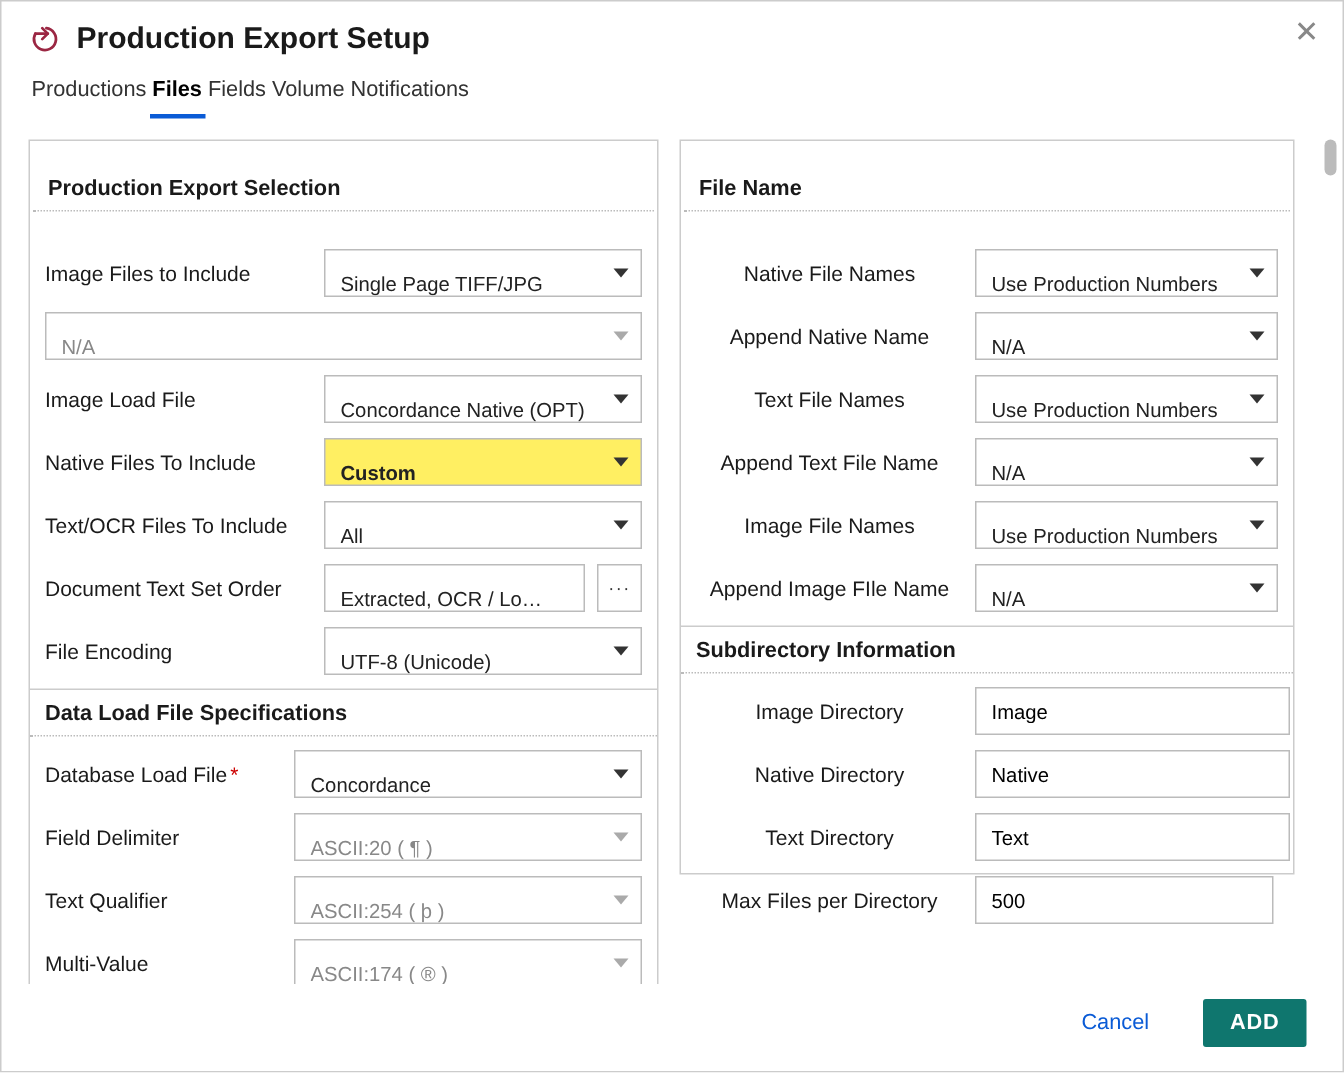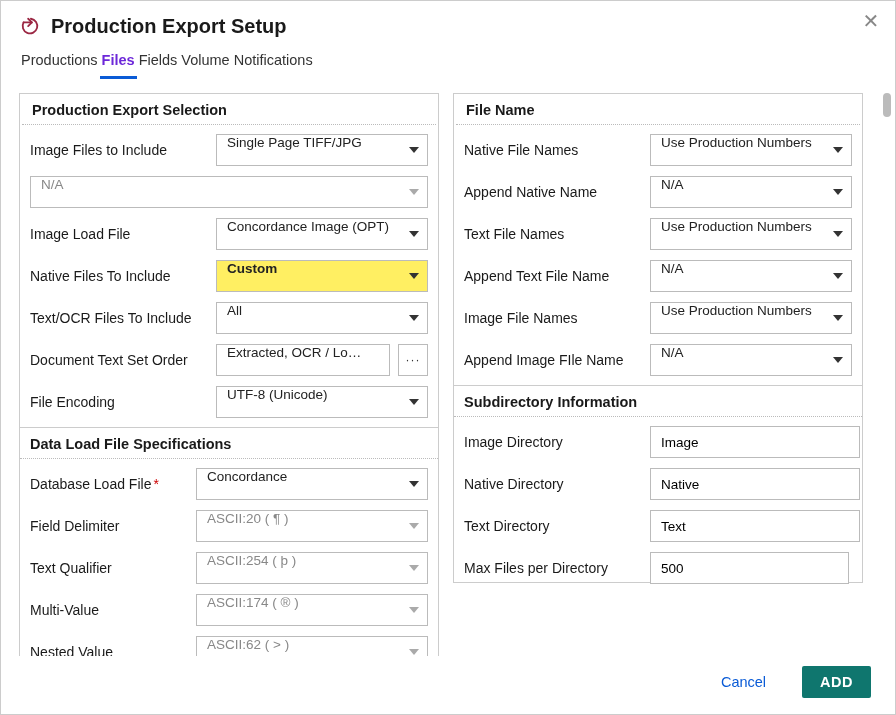--- a/index.html
+++ b/index.html
@@ -53,21 +53,21 @@
   padding: 0 18px;
   border-bottom: 0;
 }
 .tab {
   padding: 4px 2px 8px 2px;
   cursor: pointer;
   color: #333;
   font-size: 14.5px;
 }
 .tab.active {
-  color: #6d28d9;
+  color: #000000;
   font-weight: 600;
   border-bottom: 3px solid #0a5bd6;
 }
 .content-wrap {
   flex: 1;
   padding: 14px 18px 0 18px;
   display: flex;
   gap: 14px;
   overflow: hidden;
   position: relative;
@@ -89,21 +89,21 @@
   min-width: 0;
 }
 .panel-left { flex: 0 0 420px; height: 565px; }
 .panel-right { flex: 0 0 410px; height: 490px; }
 
 .section-title {
   font-weight: 700;
   font-size: 14.5px;
   padding: 8px 10px 6px 10px;
   border-bottom: 1px dotted #bbb;
-  margin: 0 2px;
+  margin: 16px 2px;
 }
 .section-title.sub-border-top {
   border-top: 1px solid #ccc;
   margin: 0;
   padding-left: 10px;
 }
 .section-body {
   padding: 4px 6px;
 }
 .row {
@@ -111,29 +111,29 @@
   align-items: center;
   padding: 5px 4px;
   gap: 8px;
 }
 .row-label {
   flex: 0 0 178px;
   font-size: 14px;
   color: #1a1a1a;
 }
 .row-label.narrow { flex: 0 0 158px; }
-.row-label.wide { flex: 0 0 178px; }
+.row-label.wide { flex: 0 0 178px; text-align: center; }
 .req { color: #c00; margin-left: 2px;}
 .select {
   flex: 1;
   height: 32px;
   border: 1px solid #bbb;
   background: #fff;
   display: flex;
-  align-items: flex-start;
+  align-items: flex-end;
   padding: 0 26px 0 10px;
   position: relative;
   cursor: pointer;
   font-size: 13.5px;
   color: #222;
   min-width: 0;
   overflow: hidden;
   white-space: nowrap;
 }
 .select .caret {
@@ -243,21 +243,21 @@
         <div class="row">
           <div class="select disabled">
             <span class="truncate">N/A</span>
             <span class="caret"></span>
           </div>
         </div>
 
         <div class="row">
           <div class="row-label">Image Load File</div>
           <div class="select">
-            <span class="truncate">Concordance Image (OPT)</span>
+            <span class="truncate">Concordance Native (OPT)</span>
             <span class="caret"></span>
           </div>
         </div>
 
         <div class="row">
           <div class="row-label">Native Files To Include</div>
           <div class="select highlight">
             <span class="truncate">Custom</span>
             <span class="caret"></span>
           </div>

